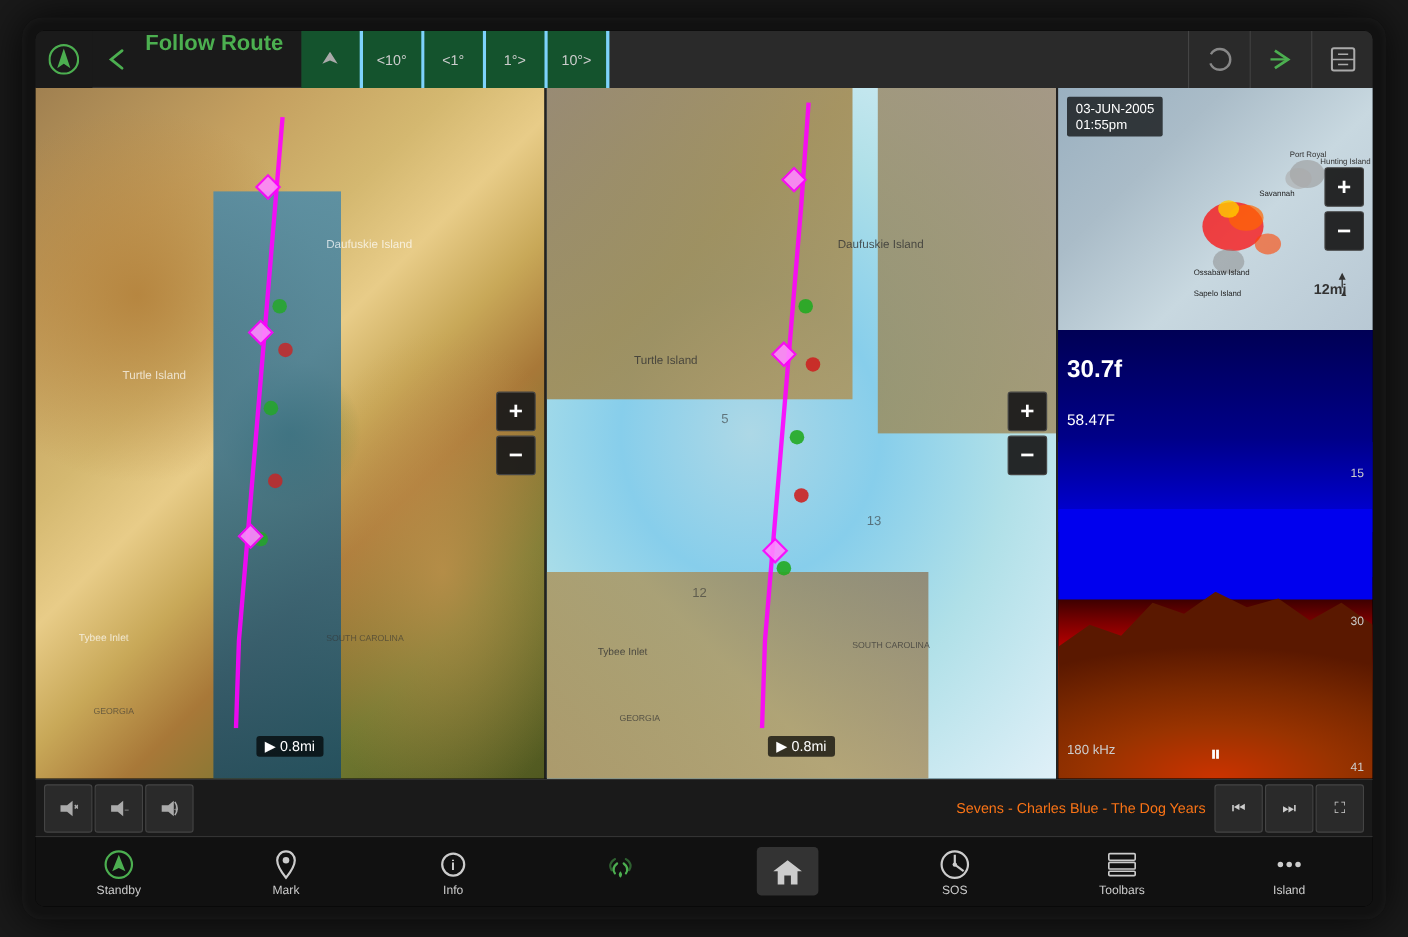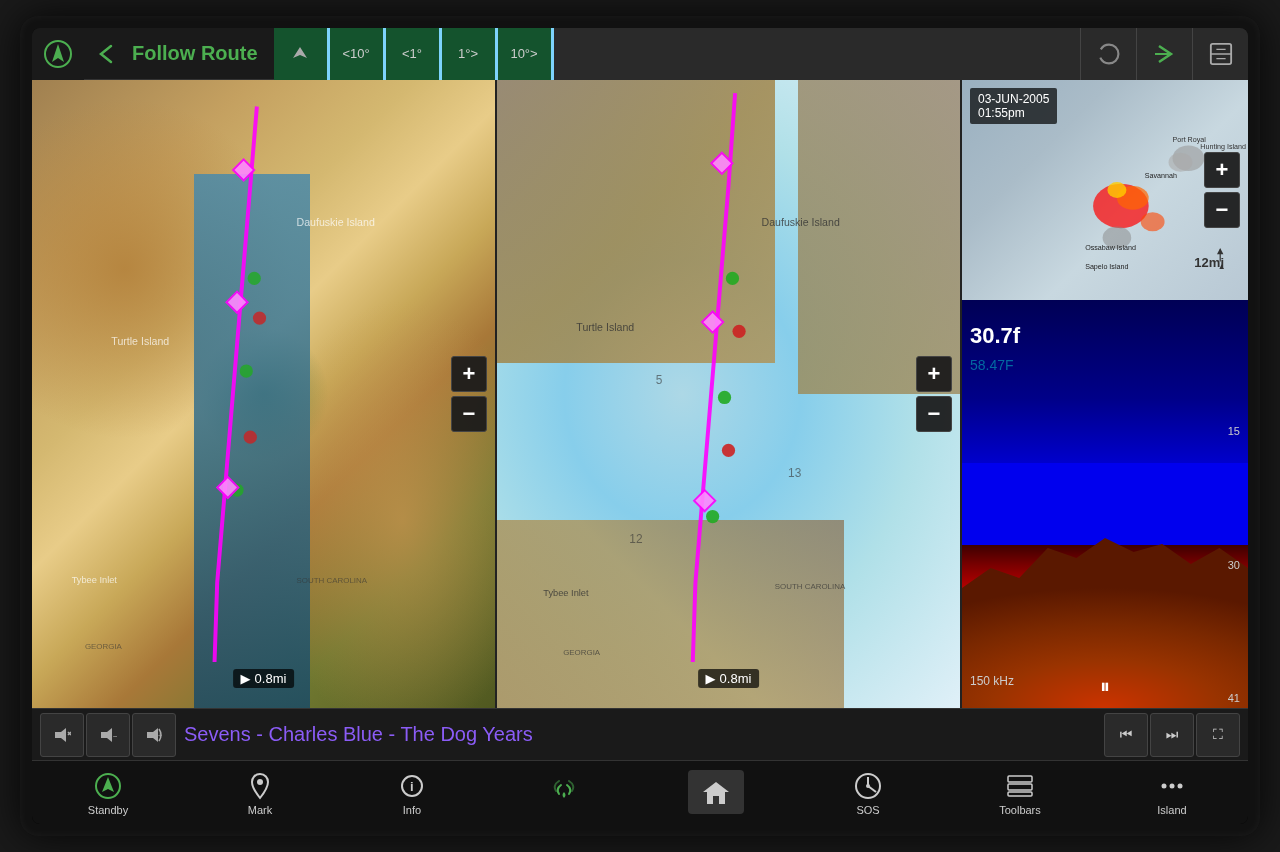--- a/index.html
+++ b/index.html
@@ -27,21 +27,20 @@
       background: #000;
       border-radius: 8px;
       overflow: hidden;
       display: flex;
       flex-direction: column;
     }
 
     
     .top-toolbar {
       display: flex;
-      align-items: center;
       background: #1a1a1a;
       height: 52px;
       flex-shrink: 0;
       border-bottom: 1px solid #333;
     }
     .nav-btn {
       width: 52px;
       height: 52px;
       display: flex;
       align-items: center;
@@ -289,22 +288,22 @@
     }
     .depth-main {
       font-size: 42px;
       font-weight: bold;
       color: #fff;
       line-height: 1;
     }
     .depth-main span { font-size: 22px; }
     .depth-sub {
       font-size: 20px;
-      color: #0369a1;
-      margin-top: 2px;
+      color: #ffffff;
+      margin-top: 19px;
     }
     .depth-sub span { font-size: 14px; }
     .freq-label {
       position: absolute;
       bottom: 20px;
       left: 8px;
       color: #ccc;
       font-size: 12px;
     }
     .depth-scale {
@@ -353,23 +352,23 @@
       border-radius: 3px;
       color: #ccc;
       display: flex;
       align-items: center;
       justify-content: center;
       cursor: pointer;
       font-size: 14px;
     }
     .media-track {
       flex: 1;
-      text-align: left;
-      color: #8b5cf6;
-      font-size: 20px;
+      text-align: right;
+      color: #f97316;
+      font-size: 13px;
     }
     .media-controls-right {
       display: flex;
       align-items: center;
       gap: 2px;
       padding: 0 8px;
     }
 
     
     .bottom-nav {
@@ -655,21 +654,21 @@
 
           <div class="depth-reading">
             <div class="depth-main">
               <span>30.7</span><span>f</span>
             </div>
             <div class="depth-sub">
               <span>58.47</span><span>F</span>
             </div>
           </div>
 
-          <div class="freq-label">150 kHz</div>
+          <div class="freq-label">180 kHz</div>
 
           <div class="depth-scale">
             <span></span>
             <span>15</span>
             <span>30</span>
             <span>41</span>
           </div>
 
           <div class="pause-btn">⏸</div>
         </div>

